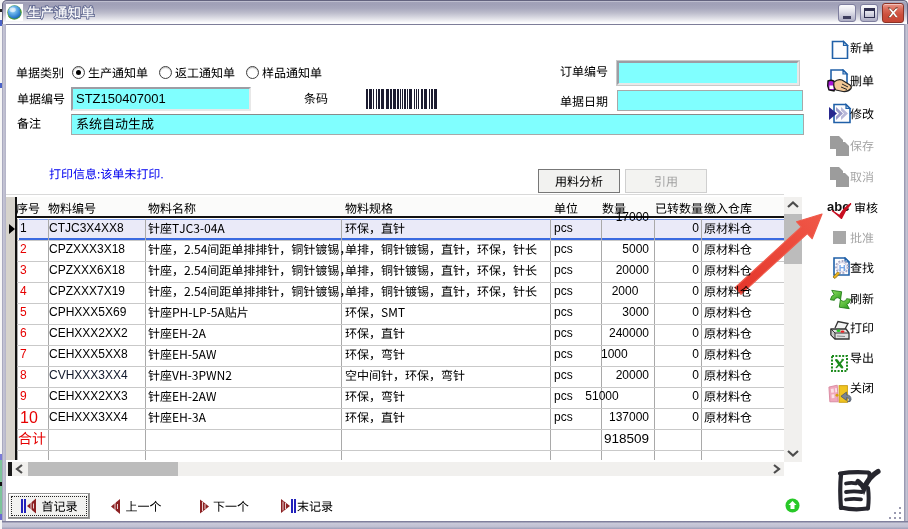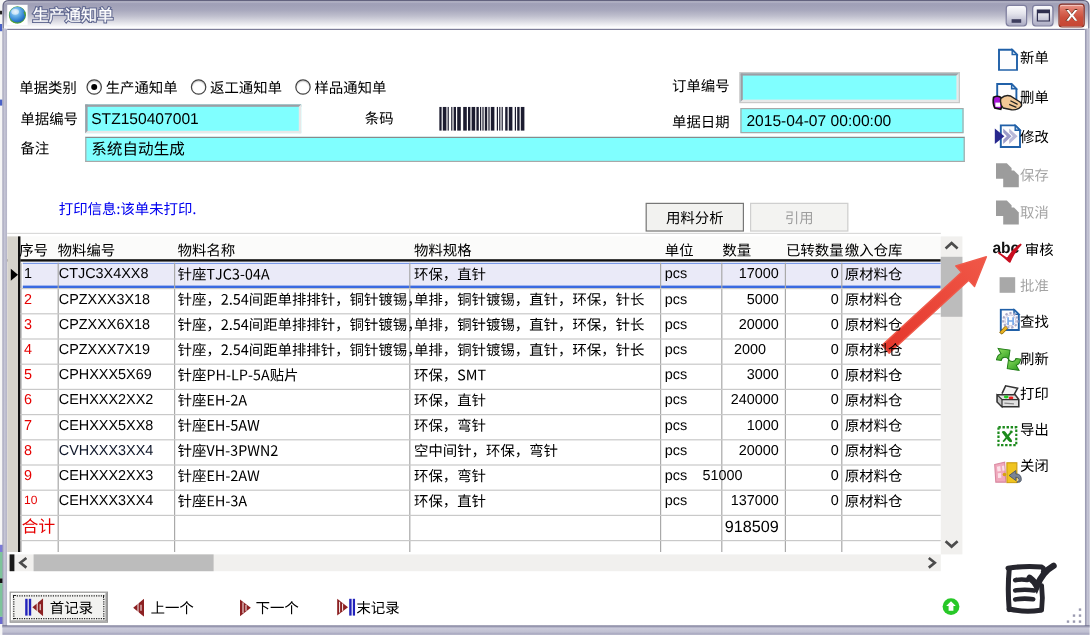--- a/index.html
+++ b/index.html
@@ -64,21 +64,20 @@
 <div class="abs" style="left:76px;top:70px;width:5px;height:5px;border-radius:50%;background:#000"></div>
 <div class="abs" style="left:159px;top:66px;width:13px;height:13px;border-radius:50%;border:1px solid #404040;background:#fff;box-shadow:inset 0 1px 1px rgba(0,0,0,.25)"></div>
 <div class="abs" style="left:246px;top:66px;width:13px;height:13px;border-radius:50%;border:1px solid #404040;background:#fff;box-shadow:inset 0 1px 1px rgba(0,0,0,.25)"></div>
 
 <div class="abs" style="left:617px;top:61px;width:182px;height:24px;background:#80ffff;border:2px solid;border-color:#9d9da4 #e8e8e8 #e8e8e8 #9d9da4;outline:1px solid #c9c9c9"></div>
 <div class="abs" style="left:71px;top:87px;width:180px;height:24px;background:#80ffff;border:2px solid;border-color:#9d9da4 #e8e8e8 #e8e8e8 #9d9da4"></div>
 <div class="abs" style="left:617px;top:90px;width:186px;height:21px;background:#80ffff;border:1px solid #a8a8a8"></div>
 <div class="abs" style="left:71px;top:114px;width:733px;height:21px;background:#80ffff;border:1px solid #a8a8a8;border-top-color:#8a8a8a"></div>
 
 <div class="abs" style="left:76px;top:88px;width:170px;height:24px;line-height:22px;font-size:13px;color:#000">STZ150407001</div>
-<div class="abs" style="left:622px;top:90px;width:180px;height:21px;line-height:21px;font-size:13px;color:#000">2015-04-07 00:00:00</div>
 
 <svg class="abs" style="left:366px;top:89px" width="72" height="20" viewBox="0 0 72 20">
       <rect x="0" y="0" width="2" height="20" fill="#1c1c30"></rect>
       <rect x="3" y="0" width="3" height="20" fill="#1c1c30"></rect>
       <rect x="7" y="0" width="1" height="20" fill="#1c1c30"></rect>
       <rect x="10" y="0" width="1" height="20" fill="#1c1c30"></rect>
       <rect x="12" y="0" width="2" height="20" fill="#1c1c30"></rect>
       <rect x="15" y="0" width="3" height="20" fill="#1c1c30"></rect>
       <rect x="20" y="0" width="3" height="20" fill="#1c1c30"></rect>
       <rect x="24" y="0" width="2" height="20" fill="#1c1c30"></rect>
@@ -130,21 +129,21 @@
 <div class="abs" style="left:17px;top:345px;width:767px;height:1px;background:#c9c9c9"></div>
 <div class="abs" style="left:17px;top:366px;width:767px;height:1px;background:#c9c9c9"></div>
 <div class="abs" style="left:17px;top:387px;width:767px;height:1px;background:#c9c9c9"></div>
 <div class="abs" style="left:17px;top:408px;width:767px;height:1px;background:#c9c9c9"></div>
 <div class="abs" style="left:17px;top:429px;width:767px;height:1px;background:#c9c9c9"></div>
 <div class="abs" style="left:17px;top:450px;width:767px;height:1px;background:#c9c9c9"></div>
 
 <div class="abs" style="left:20px;top:218px;width:26px;height:21px;line-height:21px;font-size:12px;color:#000">1</div>
 <div class="abs" style="left:49px;top:218px;height:21px;line-height:21px;font-size:12px;color:#000">CTJC3X4XX8</div>
 <div class="abs" style="left:554px;top:218px;height:21px;line-height:21px;font-size:12px;color:#000">pcs</div>
-<div class="abs" style="left:601px;top:218px;width:48px;height:21px;line-height:21px;font-size:12px;color:#000;text-align:right">17000</div>
+<div class="abs" style="left:601px;top:207px;width:48px;height:21px;line-height:21px;font-size:12px;color:#000;text-align:right">17000</div>
 <div class="abs" style="left:654px;top:218px;width:45px;height:21px;line-height:21px;font-size:12px;color:#000;text-align:right">0</div>
 <div class="abs" style="left:20px;top:239px;width:26px;height:21px;line-height:21px;font-size:12px;color:#e60000">2</div>
 <div class="abs" style="left:49px;top:239px;height:21px;line-height:21px;font-size:12px;color:#000">CPZXXX3X18</div>
 <div class="abs" style="left:554px;top:239px;height:21px;line-height:21px;font-size:12px;color:#000">pcs</div>
 <div class="abs" style="left:601px;top:239px;width:48px;height:21px;line-height:21px;font-size:12px;color:#000;text-align:right">5000</div>
 <div class="abs" style="left:654px;top:239px;width:45px;height:21px;line-height:21px;font-size:12px;color:#000;text-align:right">0</div>
 <div class="abs" style="left:20px;top:260px;width:26px;height:21px;line-height:21px;font-size:12px;color:#e60000">3</div>
 <div class="abs" style="left:49px;top:260px;height:21px;line-height:21px;font-size:12px;color:#000">CPZXXX6X18</div>
 <div class="abs" style="left:554px;top:260px;height:21px;line-height:21px;font-size:12px;color:#000">pcs</div>
 <div class="abs" style="left:601px;top:260px;width:48px;height:21px;line-height:21px;font-size:12px;color:#000;text-align:right">20000</div>
@@ -160,33 +159,33 @@
 <div class="abs" style="left:601px;top:302px;width:48px;height:21px;line-height:21px;font-size:12px;color:#000;text-align:right">3000</div>
 <div class="abs" style="left:654px;top:302px;width:45px;height:21px;line-height:21px;font-size:12px;color:#000;text-align:right">0</div>
 <div class="abs" style="left:20px;top:323px;width:26px;height:21px;line-height:21px;font-size:12px;color:#e60000">6</div>
 <div class="abs" style="left:49px;top:323px;height:21px;line-height:21px;font-size:12px;color:#000">CEHXXX2XX2</div>
 <div class="abs" style="left:554px;top:323px;height:21px;line-height:21px;font-size:12px;color:#000">pcs</div>
 <div class="abs" style="left:601px;top:323px;width:48px;height:21px;line-height:21px;font-size:12px;color:#000;text-align:right">240000</div>
 <div class="abs" style="left:654px;top:323px;width:45px;height:21px;line-height:21px;font-size:12px;color:#000;text-align:right">0</div>
 <div class="abs" style="left:20px;top:344px;width:26px;height:21px;line-height:21px;font-size:12px;color:#e60000">7</div>
 <div class="abs" style="left:49px;top:344px;height:21px;line-height:21px;font-size:12px;color:#000">CEHXXX5XX8</div>
 <div class="abs" style="left:554px;top:344px;height:21px;line-height:21px;font-size:12px;color:#000">pcs</div>
-<div class="abs" style="left:601px;top:344px;width:48px;height:21px;line-height:21px;font-size:12px;color:#000;text-align:right">1000</div>
+<div class="abs" style="left:601px;top:344px;width:48px;height:21px;line-height:21px;font-size:12px;color:#000;">1000</div>
 <div class="abs" style="left:654px;top:344px;width:45px;height:21px;line-height:21px;font-size:12px;color:#000;text-align:right">0</div>
 <div class="abs" style="left:20px;top:365px;width:26px;height:21px;line-height:21px;font-size:12px;color:#e60000">8</div>
 <div class="abs" style="left:49px;top:365px;height:21px;line-height:21px;font-size:12px;color:#0f172a">CVHXXX3XX4</div>
 <div class="abs" style="left:554px;top:365px;height:21px;line-height:21px;font-size:12px;color:#000">pcs</div>
 <div class="abs" style="left:601px;top:365px;width:48px;height:21px;line-height:21px;font-size:12px;color:#000;text-align:right">20000</div>
 <div class="abs" style="left:654px;top:365px;width:45px;height:21px;line-height:21px;font-size:12px;color:#000;text-align:right">0</div>
 <div class="abs" style="left:20px;top:386px;width:26px;height:21px;line-height:21px;font-size:12px;color:#e60000">9</div>
 <div class="abs" style="left:49px;top:386px;height:21px;line-height:21px;font-size:12px;color:#000">CEHXXX2XX3</div>
 <div class="abs" style="left:554px;top:386px;height:21px;line-height:21px;font-size:12px;color:#000">pcs</div>
 <div class="abs" style="left:578px;top:386px;width:48px;height:21px;line-height:21px;font-size:12px;color:#000;text-align:center">51000</div>
 <div class="abs" style="left:654px;top:386px;width:45px;height:21px;line-height:21px;font-size:12px;color:#000;text-align:right">0</div>
-<div class="abs" style="left:20px;top:407px;width:26px;height:21px;line-height:21px;font-size:10px;color:#e60000">10</div>
+<div class="abs" style="left:20px;top:407px;width:26px;height:21px;line-height:21px;font-size:16px;color:#e60000">10</div>
 <div class="abs" style="left:49px;top:407px;height:21px;line-height:21px;font-size:12px;color:#000">CEHXXX3XX4</div>
 <div class="abs" style="left:554px;top:407px;height:21px;line-height:21px;font-size:12px;color:#000">pcs</div>
 <div class="abs" style="left:601px;top:407px;width:48px;height:21px;line-height:21px;font-size:12px;color:#000;text-align:right">137000</div>
 <div class="abs" style="left:654px;top:407px;width:45px;height:21px;line-height:21px;font-size:12px;color:#000;text-align:right">0</div>
 <div class="abs" style="left:601px;top:428px;width:48px;height:21px;line-height:21px;font-size:13.5px;color:#000;text-align:right">918509</div>
 
 <div class="abs" style="left:784px;top:197px;width:18px;height:265px;background:#f1f0ee"></div>
 <svg class="abs" style="left:784px;top:197px" width="18" height="17" viewBox="0 0 18 17">
       <path d="M4,10 L9,5.5 L14,10" fill="none" stroke="#4c4c4c" stroke-width="2.2"></path>
     </svg>

